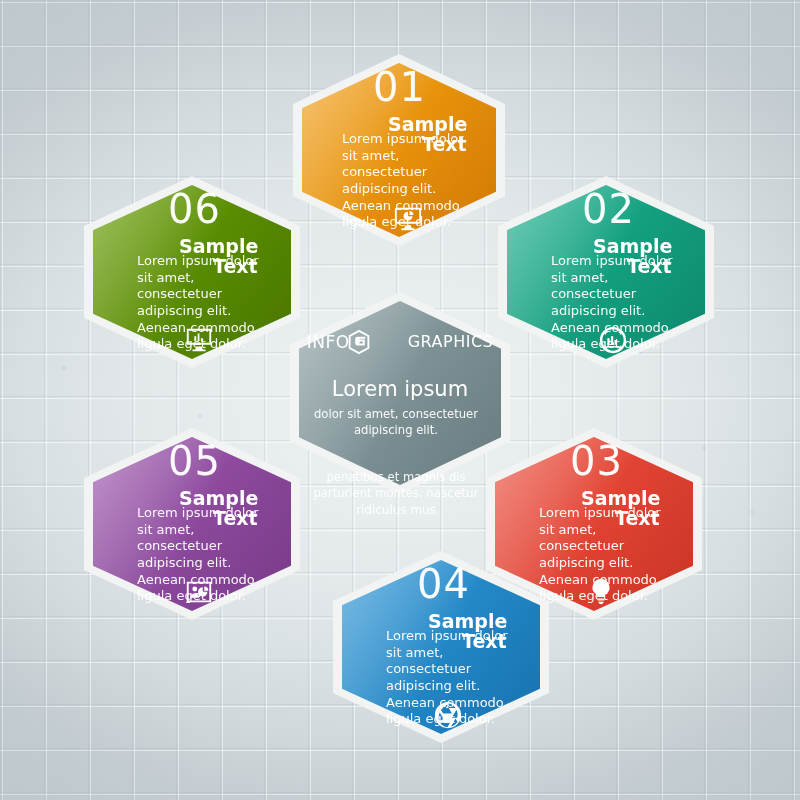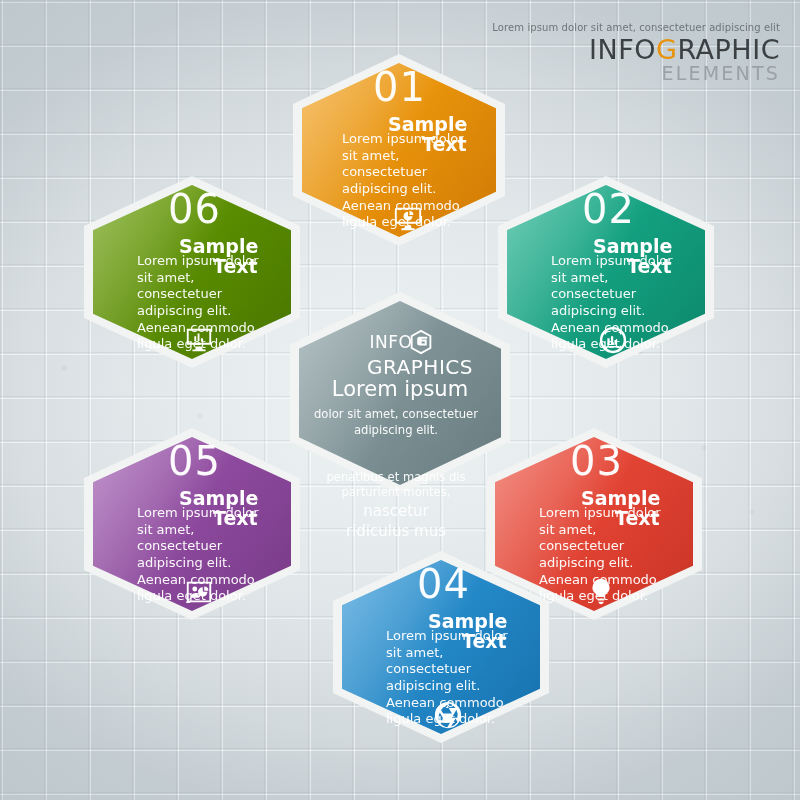--- a/index.html
+++ b/index.html
@@ -83,41 +83,36 @@
   .h02 .num{right:70px;top:4px;} .h02 .sample{left:86px;top:52px;} .h02 .body{right:14px;top:68px;width:140px;} .h02 .ic{left:91px;bottom:4px;}
   .h03 .num{right:70px;top:4px;} .h03 .sample{left:86px;top:52px;} .h03 .body{right:14px;top:68px;width:140px;} .h03 .ic{left:91px;bottom:4px;}
   .h04 .num{right:70px;top:4px;} .h04 .sample{left:86px;top:52px;} .h04 .body{right:14px;top:68px;width:140px;} .h04 .ic{left:91px;bottom:4px;}
   .h05 .num{right:70px;top:4px;} .h05 .sample{left:86px;top:52px;} .h05 .body{right:14px;top:68px;width:140px;} .h05 .ic{left:91px;bottom:4px;}
   .h06 .num{right:70px;top:4px;} .h06 .sample{left:86px;top:52px;} .h06 .body{right:14px;top:68px;width:140px;} .h06 .ic{left:91px;bottom:4px;}
 
   
   .hC .logo{position:absolute;top:26px;left:0;right:0;text-align:center;color:#fff;
             font-size:16px;letter-spacing:.5px;line-height:1;}
   .hC .logo .info{font-size:17px;vertical-align:middle;}
-  .hC .logo .graphics{font-size:20px;vertical-align:middle;padding-left:40px;}
+  .hC .logo .graphics{font-size:16px;vertical-align:middle;padding-left:40px;}
   .hC .logomark{display:inline-block;width:30px;height:30px;vertical-align:middle;margin:0 -6px;}
   .hC .ctitle{position:absolute;top:78px;left:0;right:0;text-align:center;font-size:21px;color:#fff;line-height:1;}
   .hC .cbody{position:absolute;top:106px;left:12px;right:20px;text-align:center;font-size:11.6px;line-height:1.35;color:rgba(255,255,255,.95);}
-  .hC .cbody .sm{font-size:15px;}
+  .hC .cbody .sm{font-size:12px;}
 
   
   .z1{z-index:20;} .z2{z-index:12;} .z3{z-index:25;}
 </style>
 </head>
 <body>
 
 <div id="stage">
   <div class="grid"></div>
   <div class="maptex"></div>
 
-  <div class="header">
-    <div class="sub">Lorem ipsum dolor sit amet, consectetuer adipiscing elit</div>
-    <div class="title"><span>INFO</span><span class="g">G</span><span>RAPHIC</span></div>
-    <div class="elements">ELEMENTS</div>
-  </div>
 
   <div class="hex-wrap h06 z2">
     <div class="hex">
       <div class="hexshape hex-outer"></div>
       <div class="hexshape hex-inner" id="fill06" style="background: linear-gradient(135deg, rgb(114, 165, 20) 0%, rgb(90, 141, 0) 42%, rgb(78, 125, 0) 100%);"></div>
       <div class="gloss"></div>
       <div class="hex-content">
         <div class="num">06</div>
         <div class="sample">
           <span>Sample</span><br>

